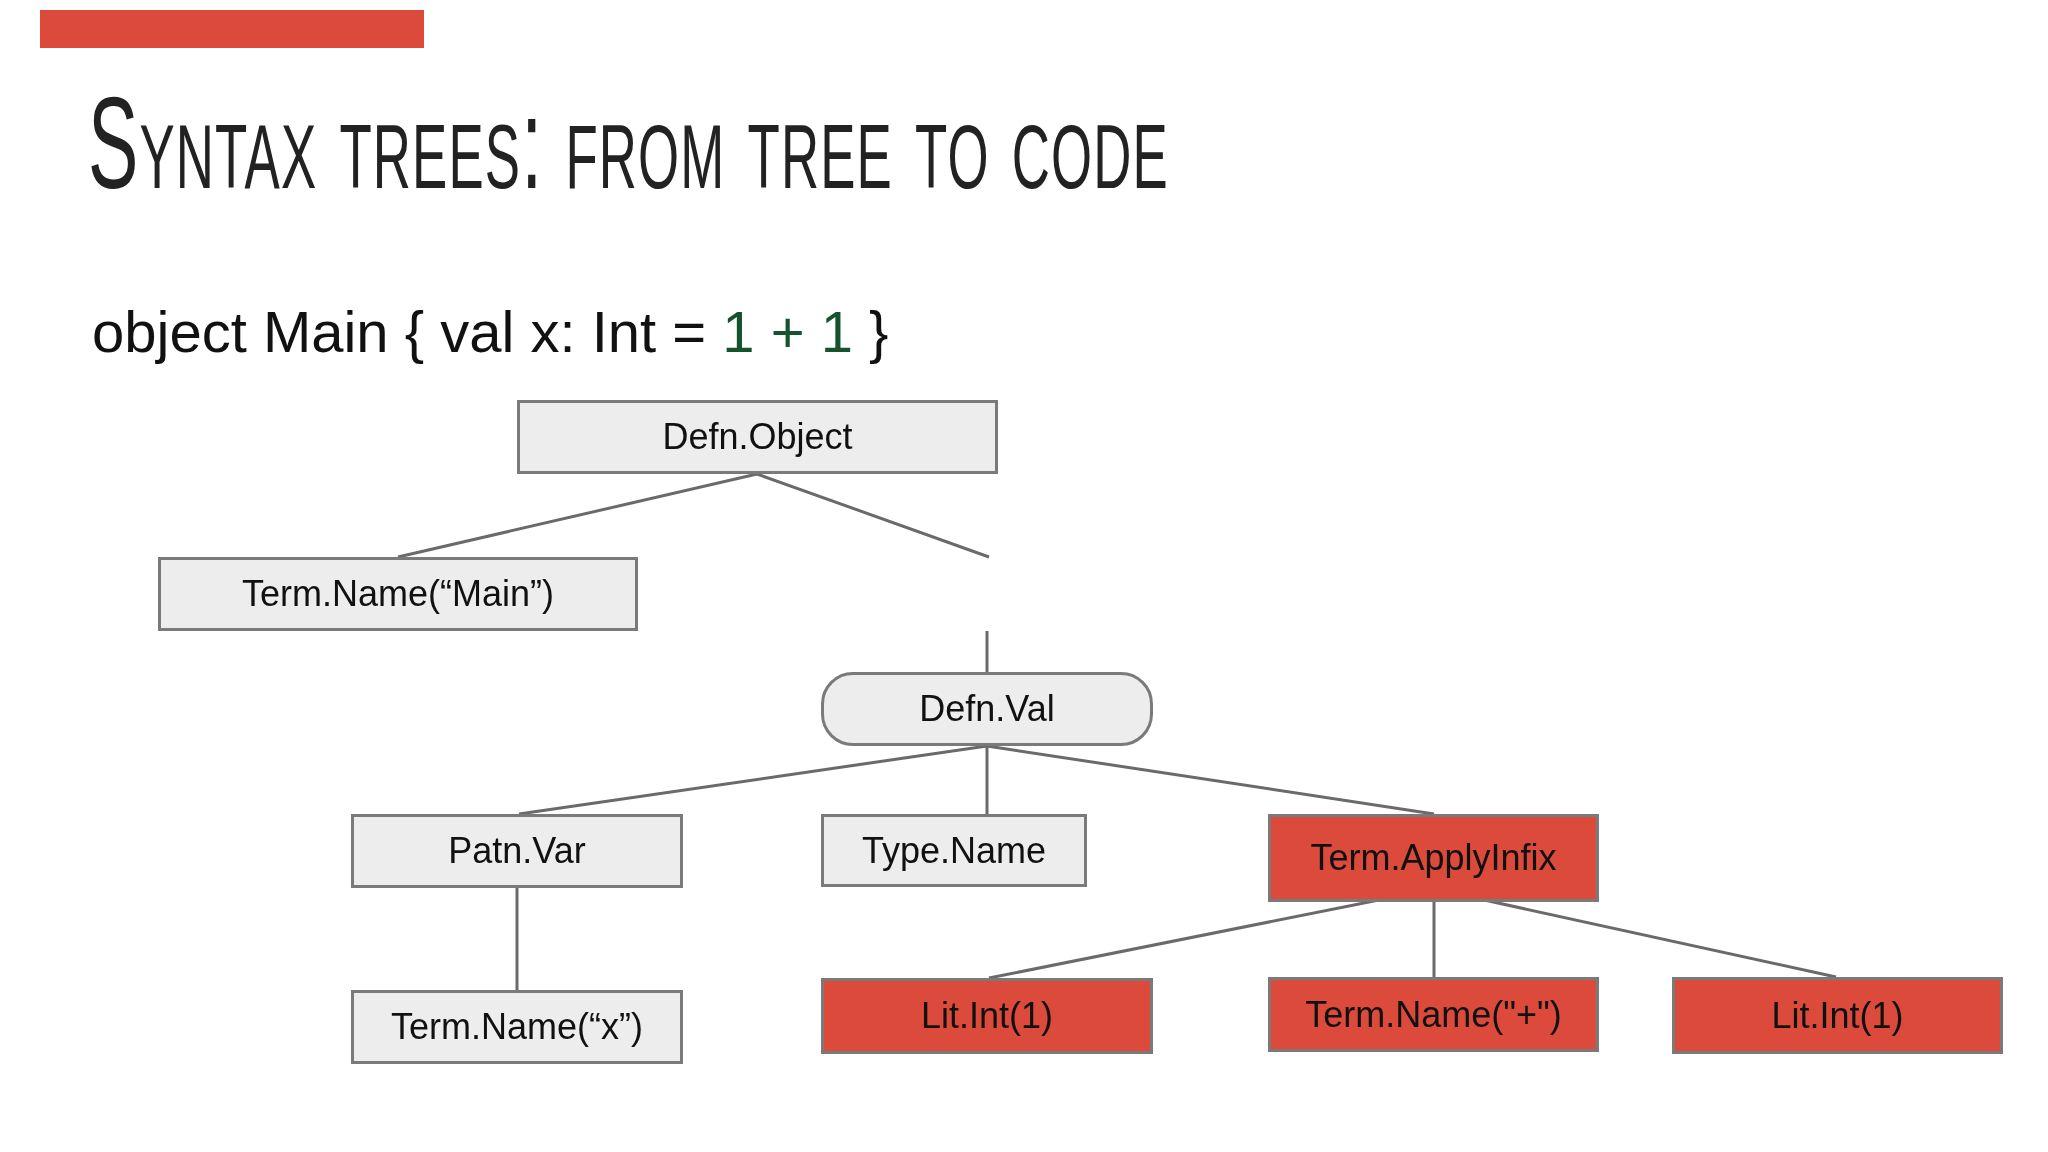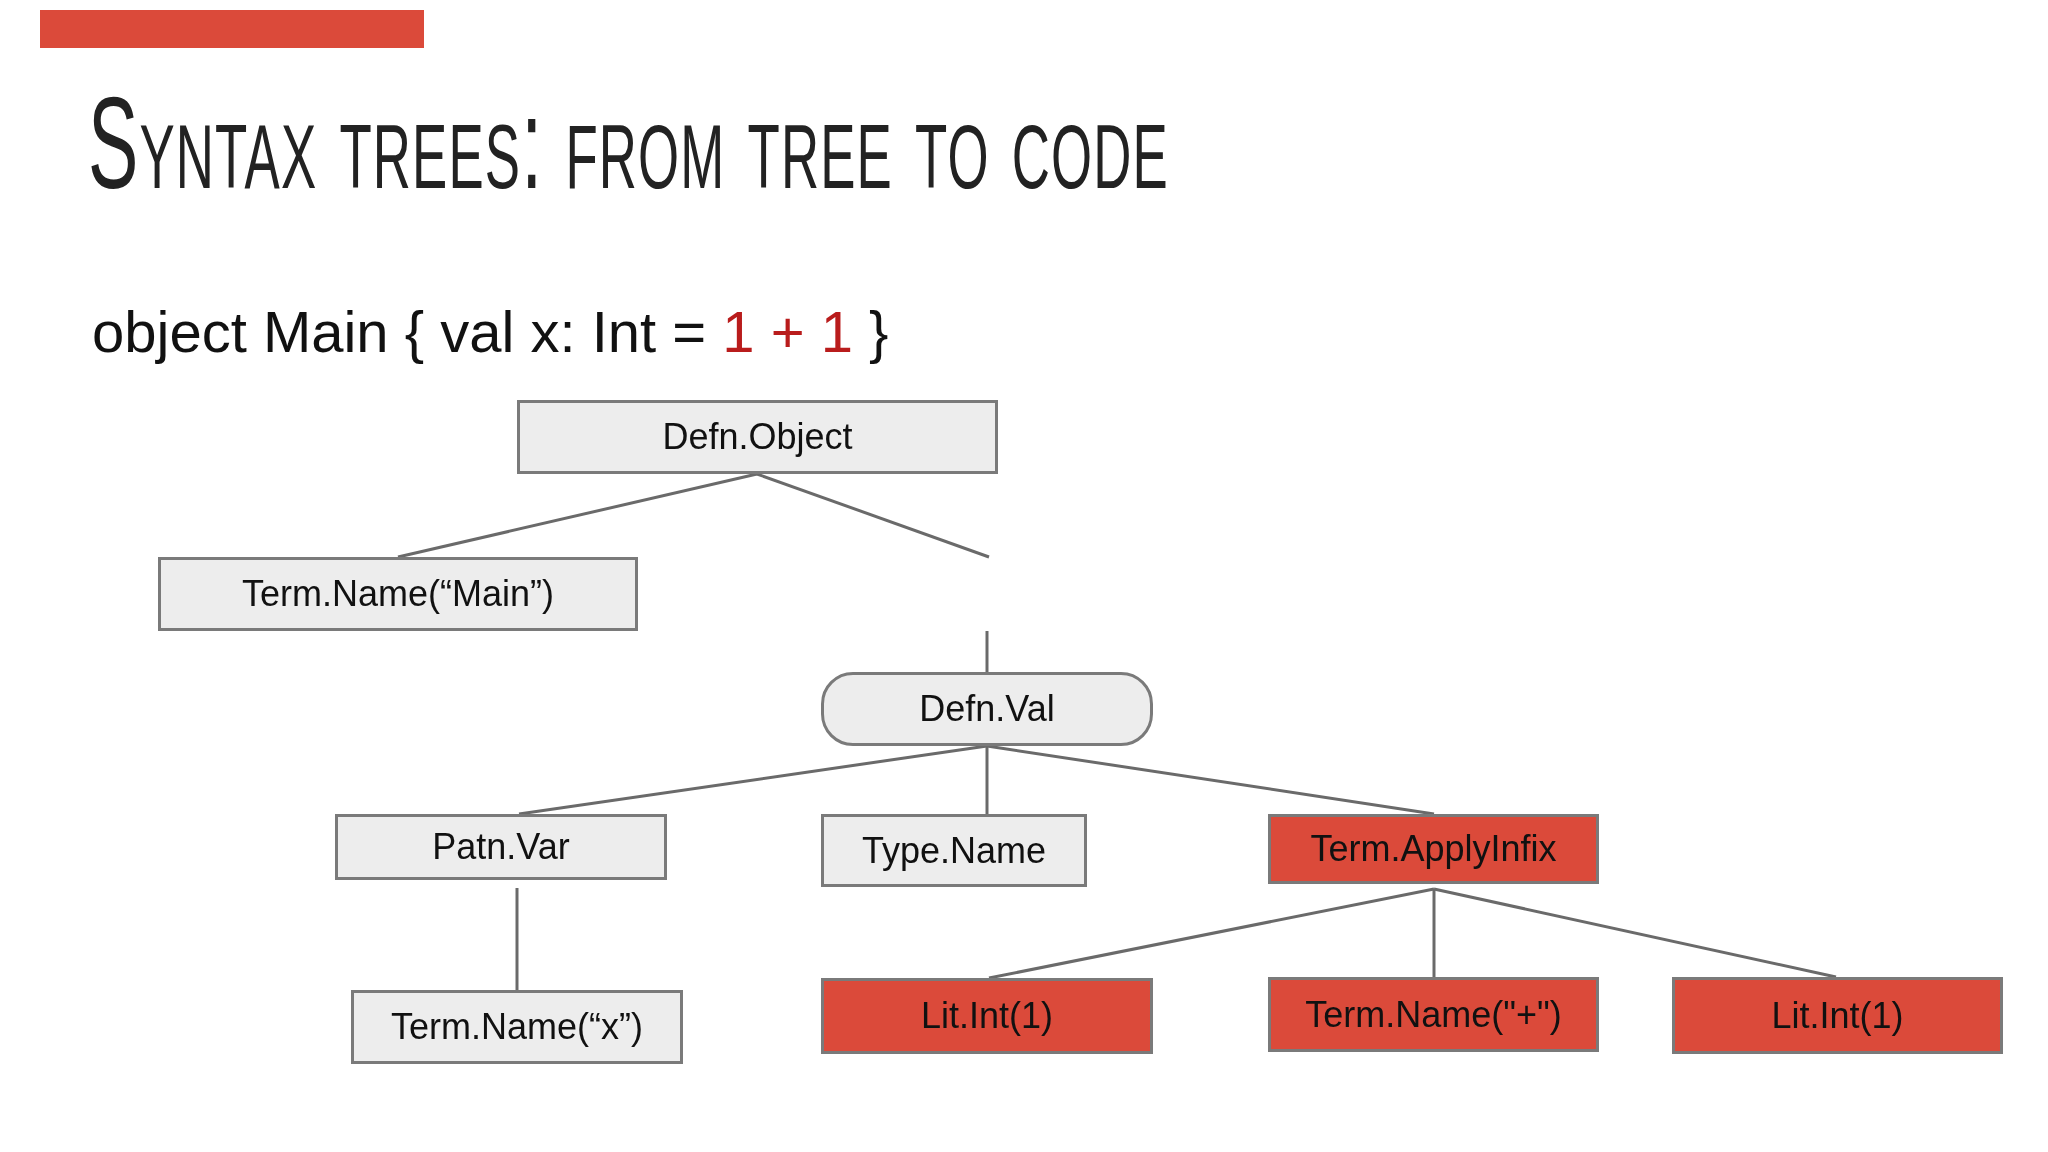--- a/index.html
+++ b/index.html
@@ -39,21 +39,21 @@
   .code-line {
     position: absolute;
     left: 92px;
     top: 300px;
     font-size: 58px;
     line-height: 1.1;
     color: #111111;
     white-space: nowrap;
   }
   .code-line .hl {
-    color: #b91c1c;
+    color: #14532d;
   }
   #edges {
     position: absolute;
     left: 0;
     top: 0;
     width: 2048px;
     height: 1152px;
   }
   .node {
     position: absolute;
@@ -91,21 +91,21 @@
       <line x1="517" y1="888" x2="517" y2="990"></line>
       <line x1="1434" y1="889" x2="989" y2="978"></line>
       <line x1="1434" y1="889" x2="1434" y2="977"></line>
       <line x1="1434" y1="889" x2="1836" y2="977"></line>
     </g>
   </svg>
 
   <div class="node gray" style="left:517px;  top:400px; width:481px; height:74px;">Defn.Object</div>
   <div class="node gray" style="left:158px;  top:557px; width:480px; height:74px;">Term.Name(“Main”)</div>
   <div class="node gray" style="left:821px;  top:672px; width:332px; height:74px;border-radius:32px;">Defn.Val</div>
-  <div class="node gray" style="left:335px;  top:814px; width:332px; height:66px;">Patn.Var</div>
+  <div class="node gray" style="left:351px;  top:814px; width:332px; height:74px;">Patn.Var</div>
   <div class="node gray" style="left:821px;  top:814px; width:266px; height:73px;">Type.Name</div>
-  <div class="node red" style="left:1268px; top:814px; width:331px; height:70px;">Term.ApplyInfix</div>
+  <div class="node red" style="left:1268px; top:814px; width:331px; height:88px;">Term.ApplyInfix</div>
   <div class="node gray" style="left:351px;  top:990px; width:332px; height:74px;">Term.Name(“x”)</div>
   <div class="node red" style="left:821px;  top:978px; width:332px; height:76px;">Lit.Int(1)</div>
   <div class="node red" style="left:1268px; top:977px; width:331px; height:75px;">Term.Name("+")</div>
   <div class="node red" style="left:1672px; top:977px; width:331px; height:77px;">Lit.Int(1)</div>
 
 </div>
 
 </body></html>

